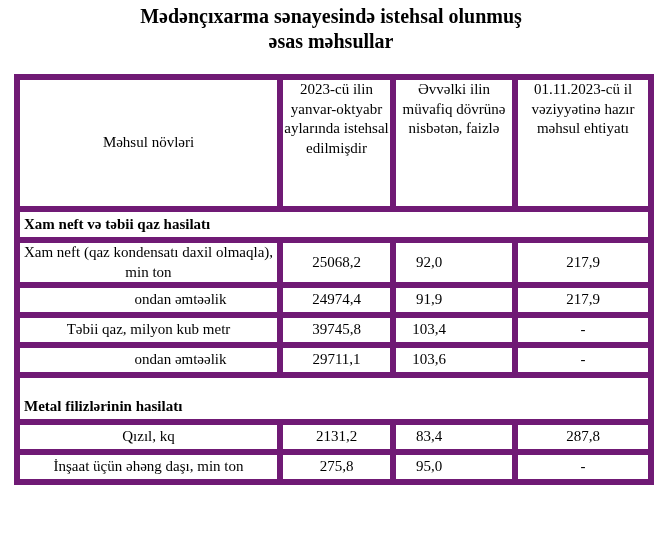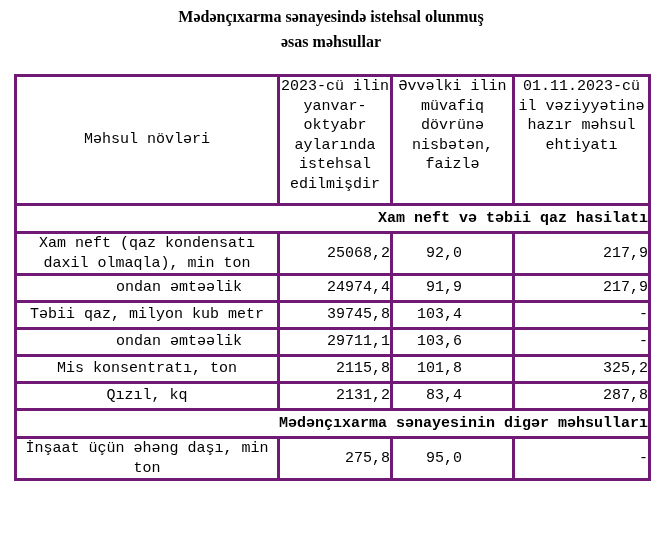--- a/index.html
+++ b/index.html
@@ -10,66 +10,65 @@
   body {
     width: 662px;
     height: 546px;
     overflow: hidden;
     font-family: "Liberation Serif", serif;
     color: #000;
   }
   .page-title {
     text-align: center;
     font-weight: bold;
-    font-size: 16px;
+    font-size: 20px;
     line-height: 25px;
     margin-top: 4px;
   }
   table.stat {
     border-collapse: collapse;
     margin: 20px 0 0 14px;
     table-layout: fixed;
     width: 634px;
     font-size: 15px;
   }
   table.stat td, table.stat th {
-    border: 3px solid #701a75;
+    border: 6px solid #701a75;
     padding: 0;
     line-height: 1.3;
-    font-family: Liberation Mono, monospace;
   }
   
   tr.head th {
     height: 126px;
     font-weight: normal;
     text-align: center;
   }
   th.h-products { vertical-align: middle; }
   th.h-top {
     vertical-align: top;
     padding: 8px 6px 0 6px;
   }
   
   tr.section td {
     height: 25px;
     font-weight: bold;
-    text-align: right;
+    text-align: left;
     padding-left: 4px;
     vertical-align: middle;
   }
   tr.section.gap td {
     height: 38px;
     vertical-align: bottom;
     padding-bottom: 3px;
   }
   
   tr.data td { height: 24px; vertical-align: middle; }
   td.name { text-align: center; padding-left: 4px; }
   td.name.indent { padding-left: 64px; }
-  td.num  { text-align: right; padding-right: 7px; }
+  td.num  { text-align: center; padding-right: 7px; }
   td.num.pct { padding-right: 50px; }
 </style>
 </head>
 <body>
 
 <div class="page-title">
   <div>Mədənçıxarma sənayesində istehsal olunmuş</div>
   <div>əsas məhsullar</div>
 </div>
 
@@ -110,36 +109,30 @@
     <td class="num pct">103,4</td>
     <td class="num">-</td>
   </tr>
   <tr class="data">
     <td class="name indent">ondan əmtəəlik</td>
     <td class="num">29711,1</td>
     <td class="num pct">103,6</td>
     <td class="num">-</td>
   </tr>
 
-  <tr class="data">
-    <td class="name">Mis konsentratı, ton</td>
-    <td class="num">2115,8</td>
-    <td class="num pct">101,8</td>
-    <td class="num">325,2</td>
+  <tr class="section gap">
+    <td colspan="4">Metal filizlərinin hasilatı</td>
   </tr>
   <tr class="data">
     <td class="name">Qızıl, kq</td>
     <td class="num">2131,2</td>
     <td class="num pct">83,4</td>
     <td class="num">287,8</td>
   </tr>
 
-  <tr class="section">
-    <td colspan="4">Mədənçıxarma sənayesinin digər məhsulları</td>
-  </tr>
   <tr class="data">
     <td class="name">İnşaat üçün əhəng daşı, min ton</td>
     <td class="num">275,8</td>
     <td class="num pct">95,0</td>
     <td class="num">-</td>
   </tr>
 </tbody>
   </table>
 
 </body></html>

